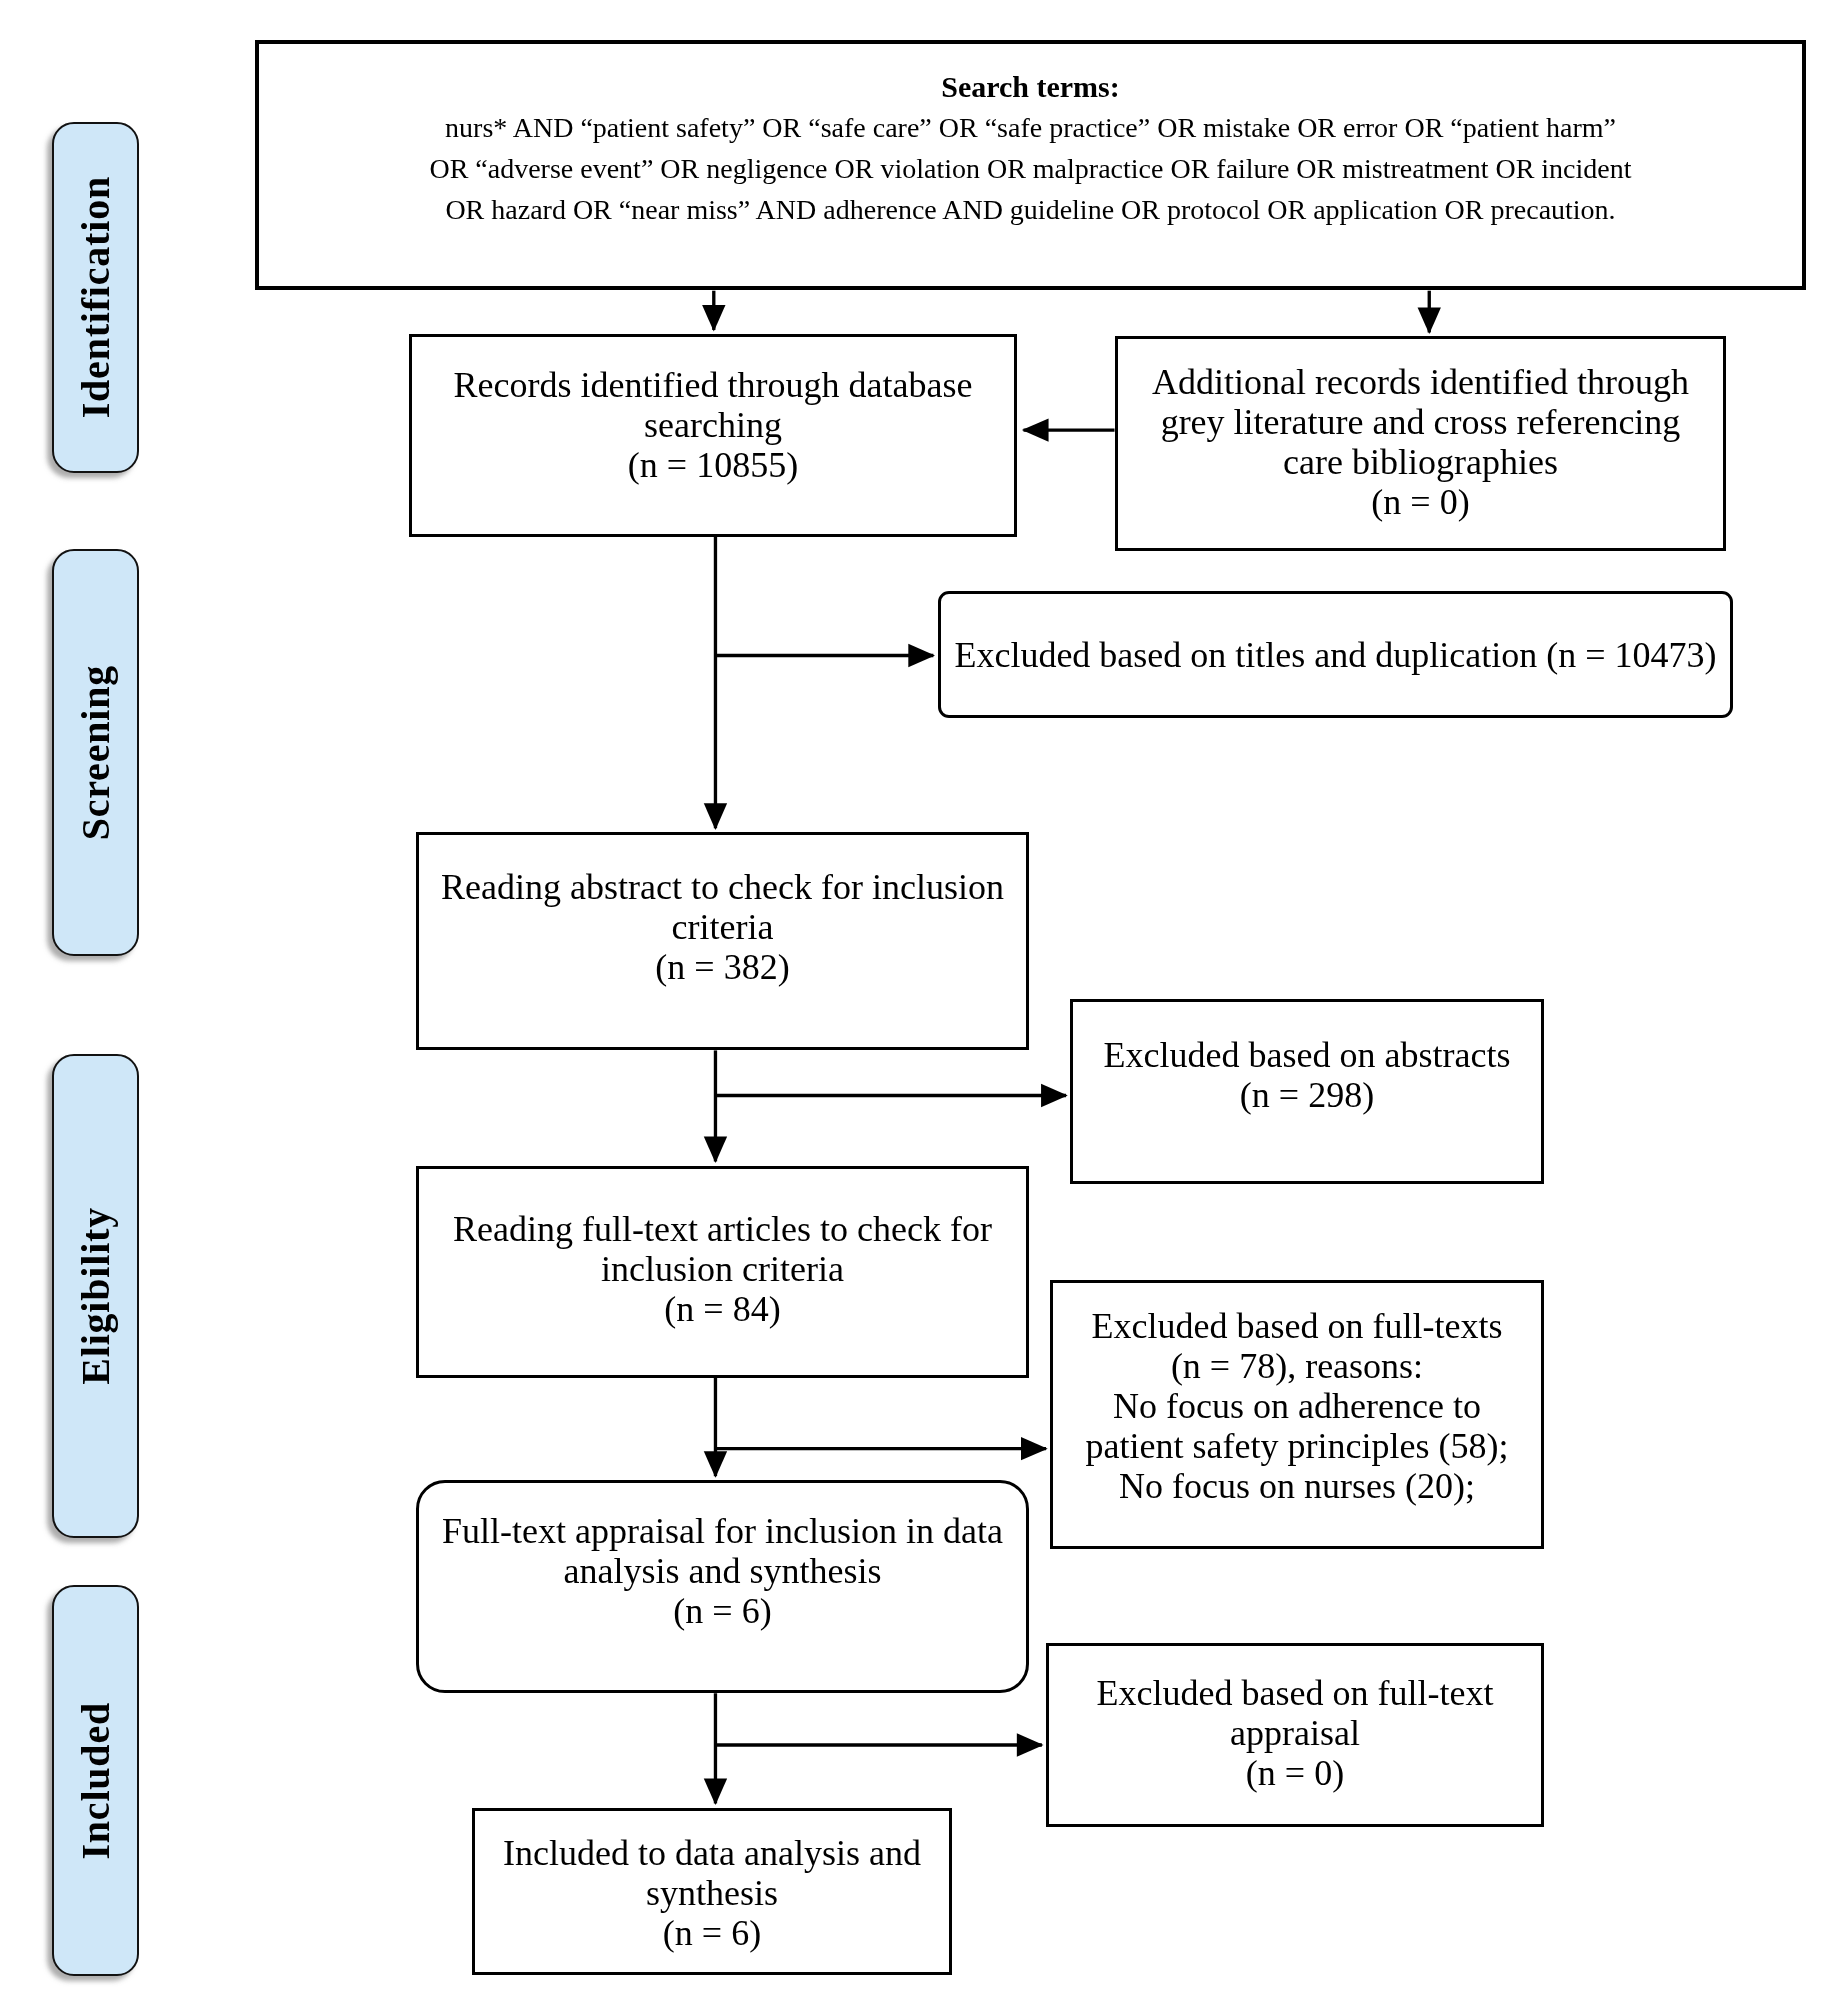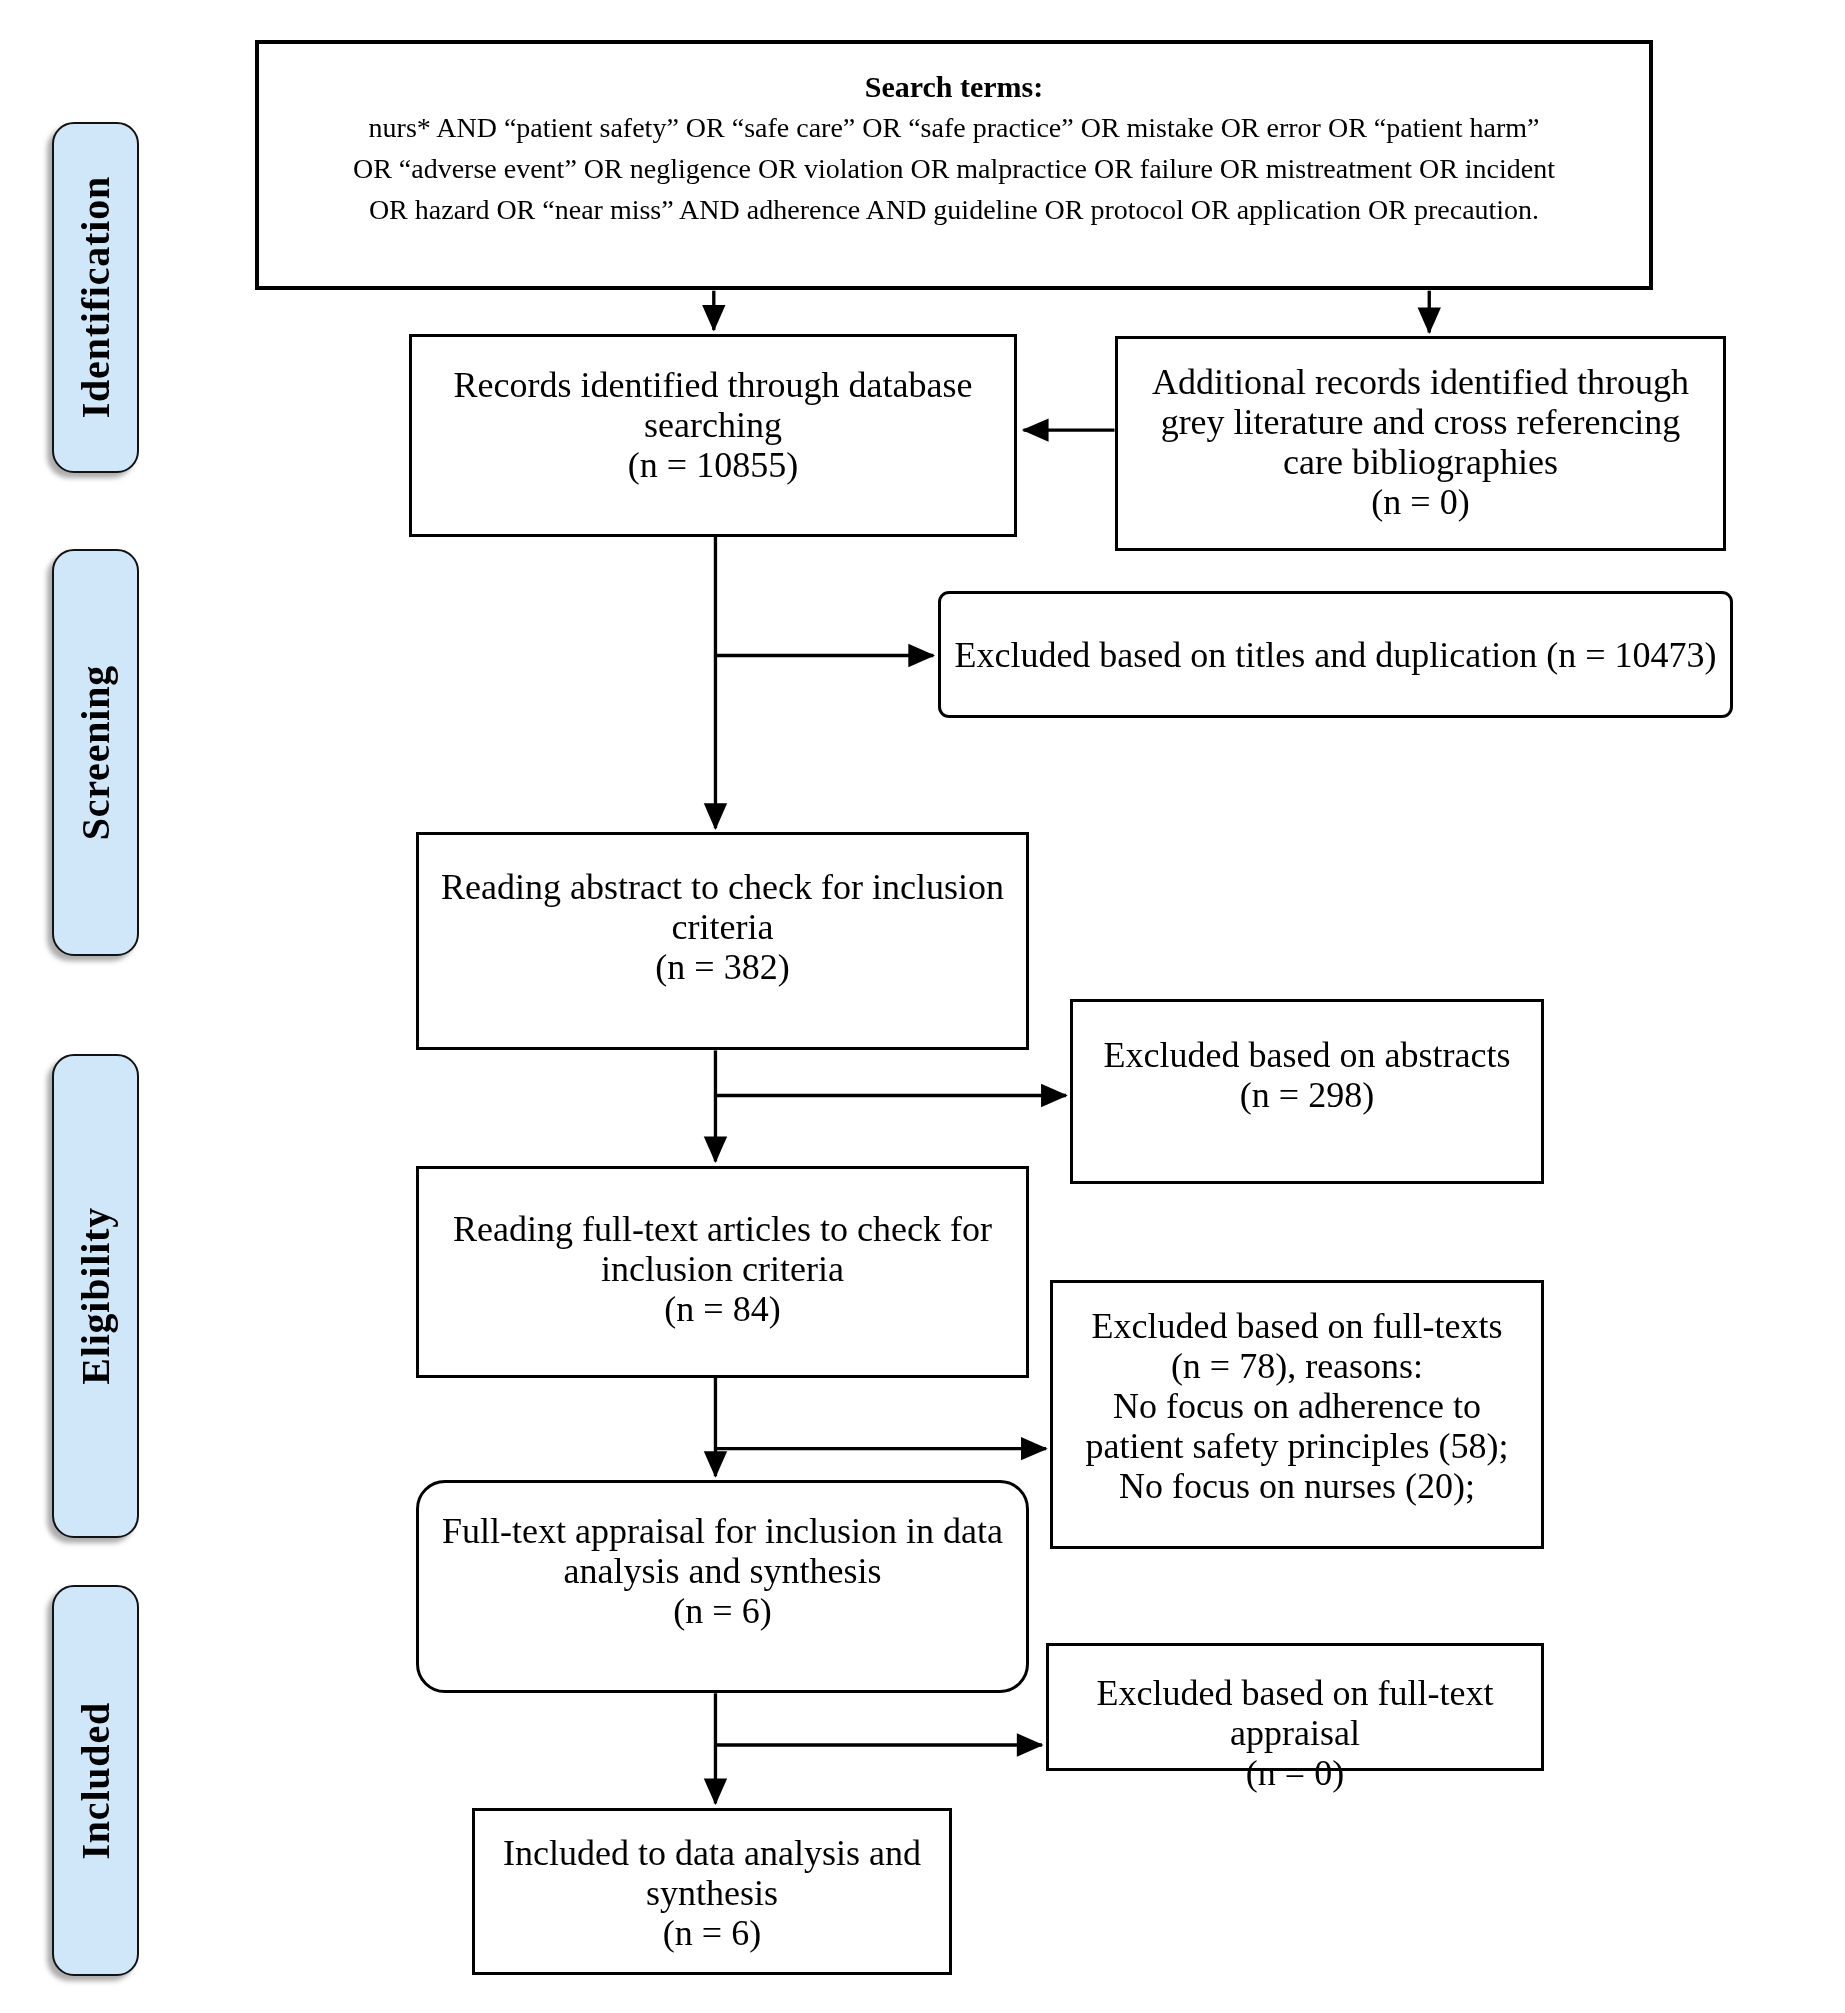--- a/index.html
+++ b/index.html
@@ -85,21 +85,21 @@
   <div class="stage" style="top:549px;height:407px;">
     <span>Screening</span>
   </div>
   <div class="stage" style="top:1054px;height:484px;">
     <span>Eligibility</span>
   </div>
   <div class="stage" style="top:1585px;height:391px;">
     <span>Included</span>
   </div>
 
-  <div class="node search" style="left:255px;top:40px;width:1398px;height:250px;">
+  <div class="node search" style="left:255px;top:40px;width:1551px;height:250px;">
     <div class="search-title">Search terms:</div>
     <div class="nlines">
         <div>nurs* AND “patient safety” OR “safe care” OR “safe practice” OR mistake OR error OR “patient harm”</div>
         <div>OR “adverse event” OR negligence OR violation OR malpractice OR failure OR mistreatment OR incident</div>
         <div>OR hazard OR “near miss” AND adherence AND guideline OR protocol OR application OR precaution.</div>
       </div>
   </div>
 
   <div class="node" style="left:409px;top:334px;width:608px;height:203px;padding-top:28px;">
     <div class="nlines">
@@ -153,21 +153,21 @@
       </div>
   </div>
   <div class="node" style="left:416px;top:1480px;width:613px;height:213px;padding-top:28px;border-radius:29px;">
     <div class="nlines">
         <div>Full-text appraisal for inclusion in data</div>
         <div>analysis and synthesis</div>
         <div>(n = 6)</div>
       </div>
   </div>
 
-  <div class="node" style="left:1046px;top:1643px;width:498px;height:128px;padding-top:27px;">
+  <div class="node" style="left:1046px;top:1643px;width:498px;height:184px;padding-top:27px;">
     <div class="nlines">
         <div>Excluded based on full-text</div>
         <div>appraisal</div>
         <div>(n = 0)</div>
       </div>
   </div>
   <div class="node" style="left:472px;top:1808px;width:480px;height:167px;padding-top:22px;">
     <div class="nlines">
         <div>Included to data analysis and</div>
         <div>synthesis</div>

